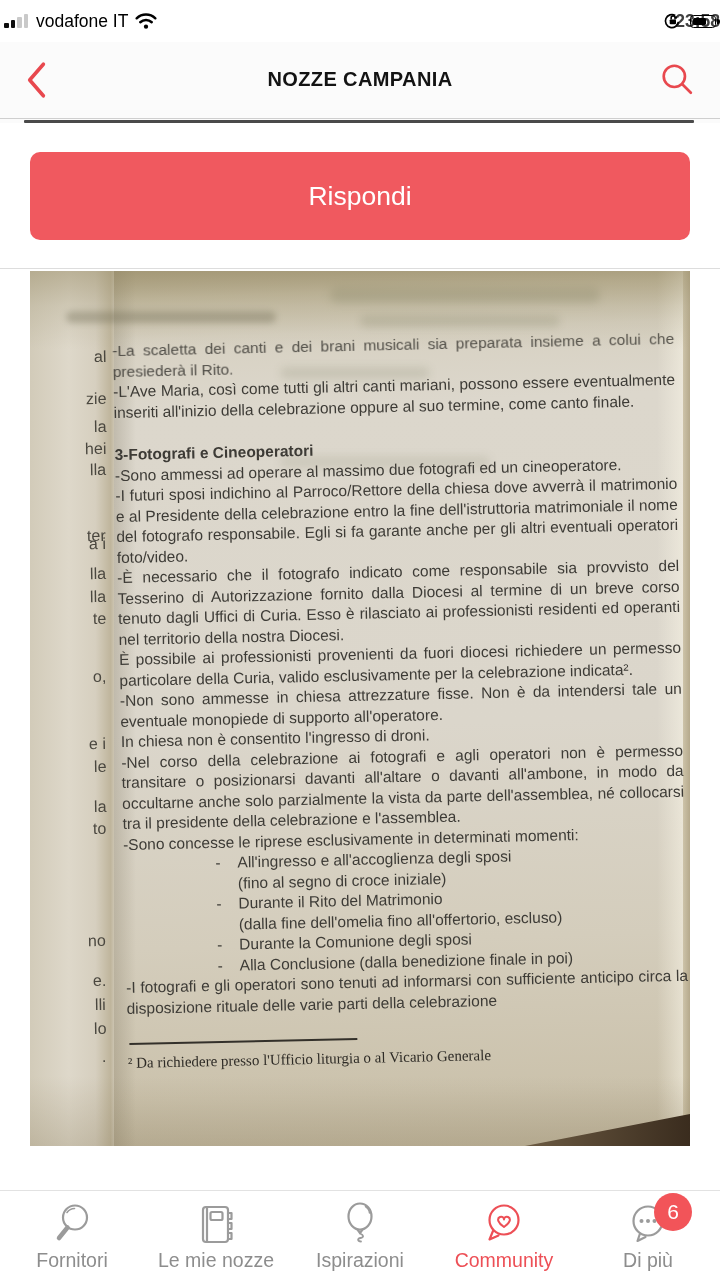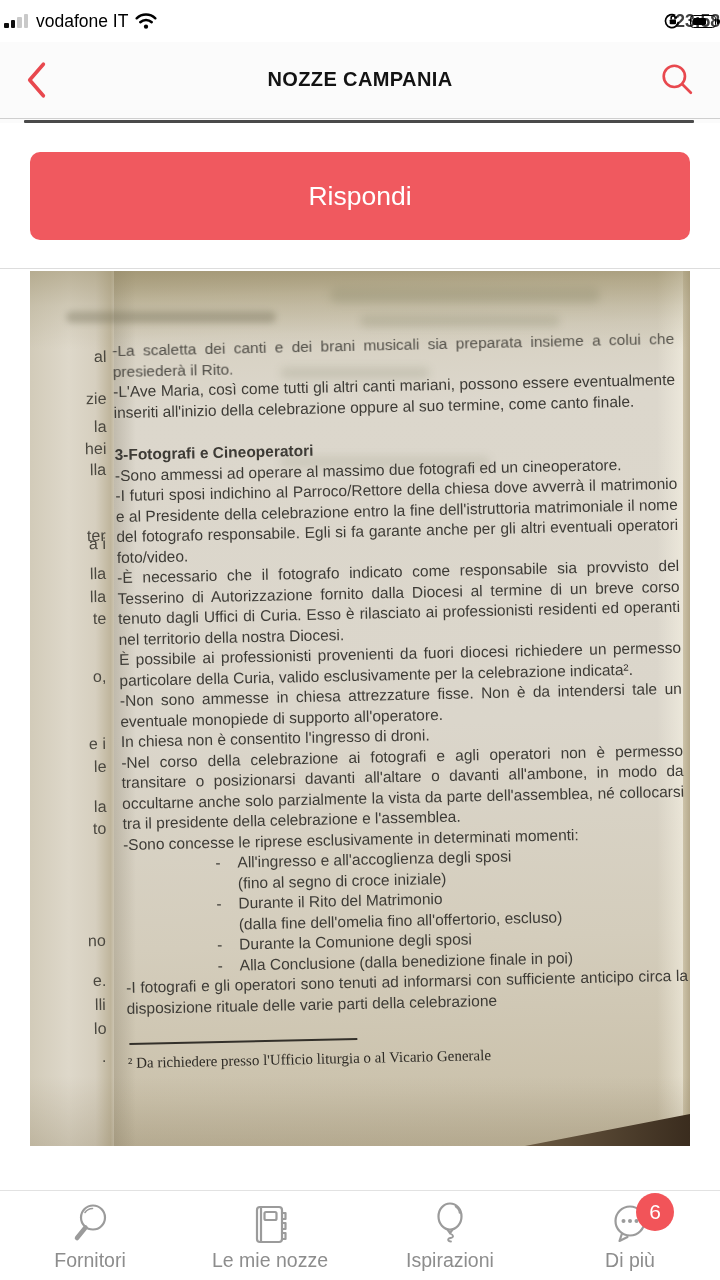--- a/index.html
+++ b/index.html
@@ -241,20 +241,30 @@
     <span class="ticon">
       <svg width="48" height="48" viewBox="0 0 48 48" fill="none" stroke="currentColor" stroke-width="2.2" stroke-linecap="round" stroke-linejoin="round">
         <ellipse cx="24" cy="16.5" rx="11.5" ry="13"></ellipse>
         <path d="M29.5 6.5 a8.5 8.5 0 0 1 4 6.5" stroke-width="1.5"></path>
         <path d="M21.5 29.5 l2.5 3.5 l2.5 -3.5"></path>
         <path d="M24 33.5 c4 1.5 4 4 .5 4.5 c-3.5 .5 -3 3.5 .5 3.5" stroke-width="1.8"></path>
       </svg>
     </span>
     <span class="tlabel">Ispirazioni</span>
   </div>
+  <div class="tab active">
+    <span class="ticon">
+      <svg width="48" height="48" viewBox="0 0 48 48" fill="none" stroke="currentColor" stroke-width="2.2" stroke-linecap="round" stroke-linejoin="round">
+        <circle cx="24" cy="20" r="14.5"></circle>
+        <path d="M13 31 L9.5 39.5 L18.5 35.5"></path>
+        <path d="M24 27 C18 23 16.5 18.5 20 17 C22.5 16 24 18 24 19.5 C24 18 25.5 16 28 17 C31.5 18.5 30 23 24 27 Z" stroke-width="2"></path>
+      </svg>
+    </span>
+    <span class="tlabel">Community</span>
+  </div>
   <div class="tab">
     <span class="ticon">
       <svg width="48" height="48" viewBox="0 0 48 48" fill="none" stroke="currentColor" stroke-width="2.2" stroke-linecap="round" stroke-linejoin="round">
         <circle cx="24" cy="21" r="14.5"></circle>
         <path d="M16 33.5 L13.5 41 L21.5 37"></path>
         <circle cx="17.5" cy="21" r="2" fill="currentColor" stroke="none"></circle>
         <circle cx="24" cy="21" r="2" fill="currentColor" stroke="none"></circle>
         <circle cx="30.5" cy="21" r="2" fill="currentColor" stroke="none"></circle>
       </svg>
     </span>

